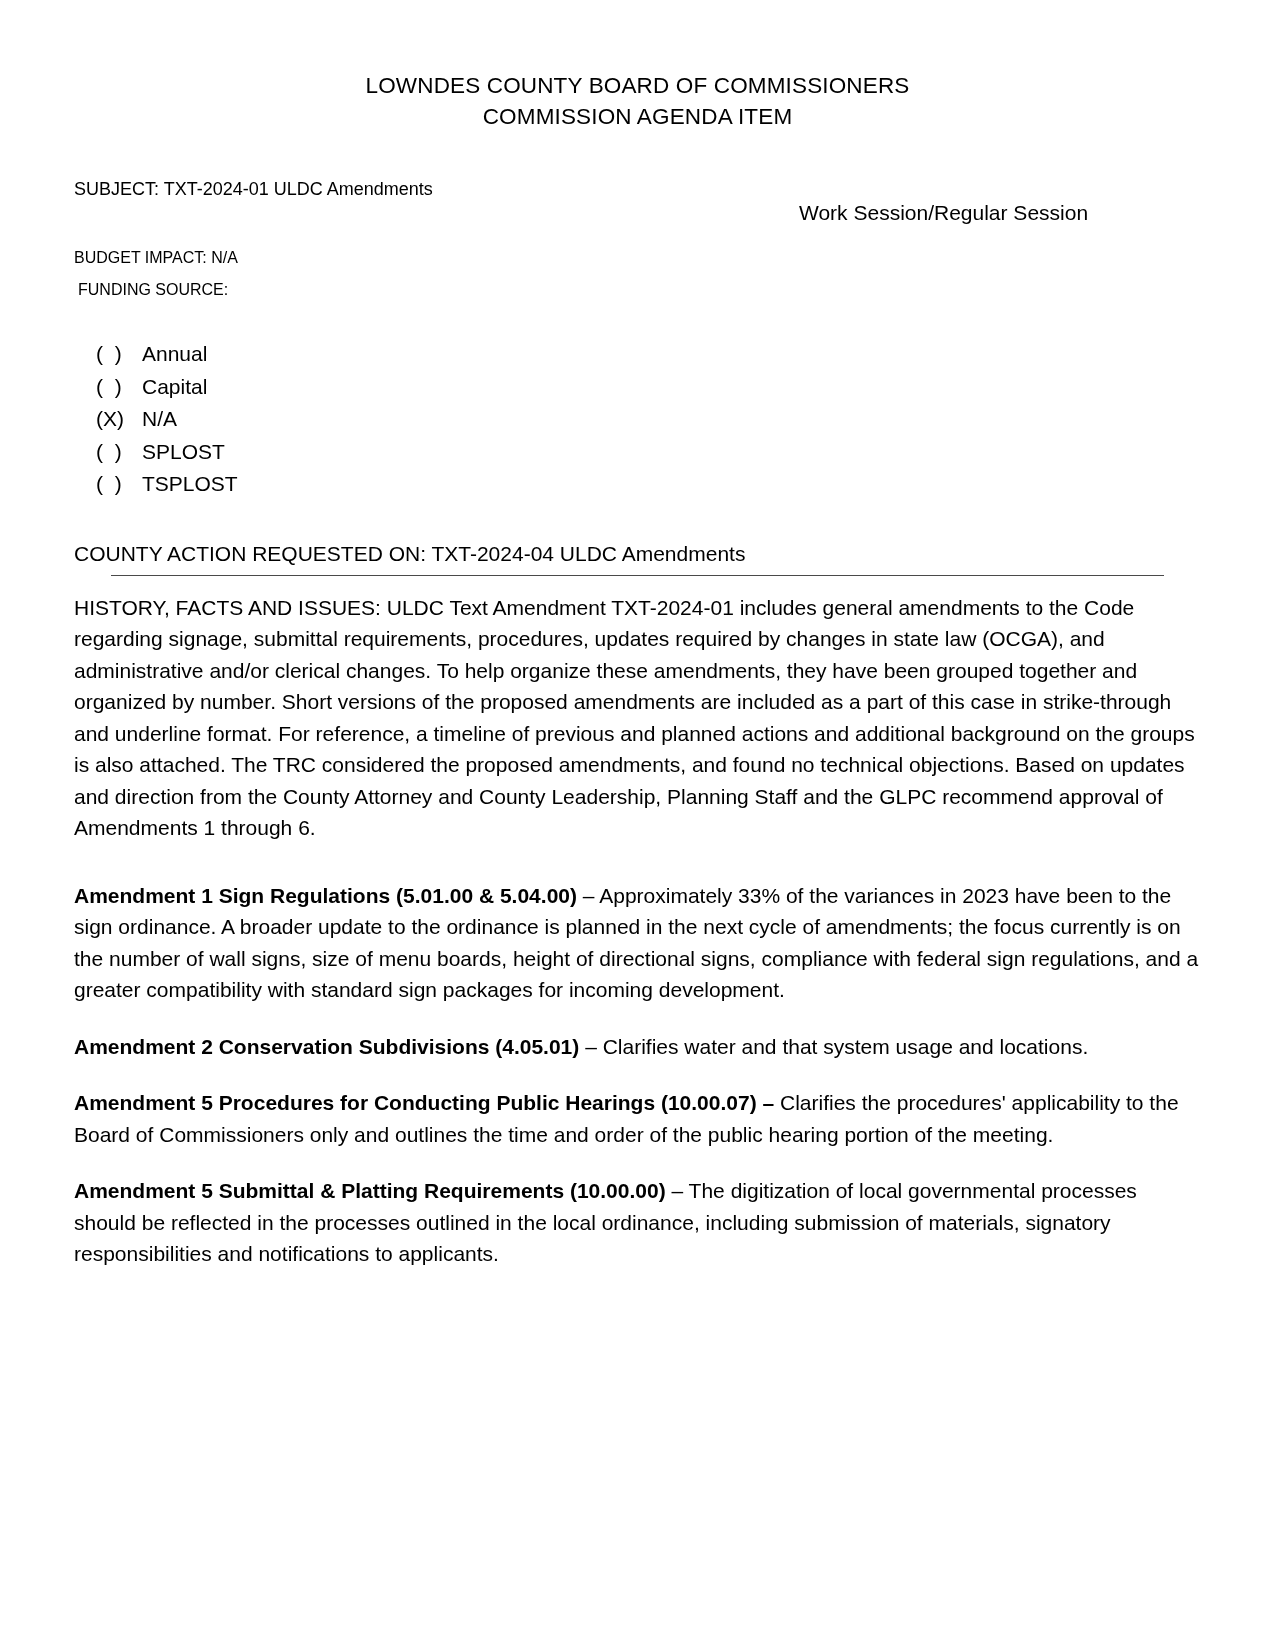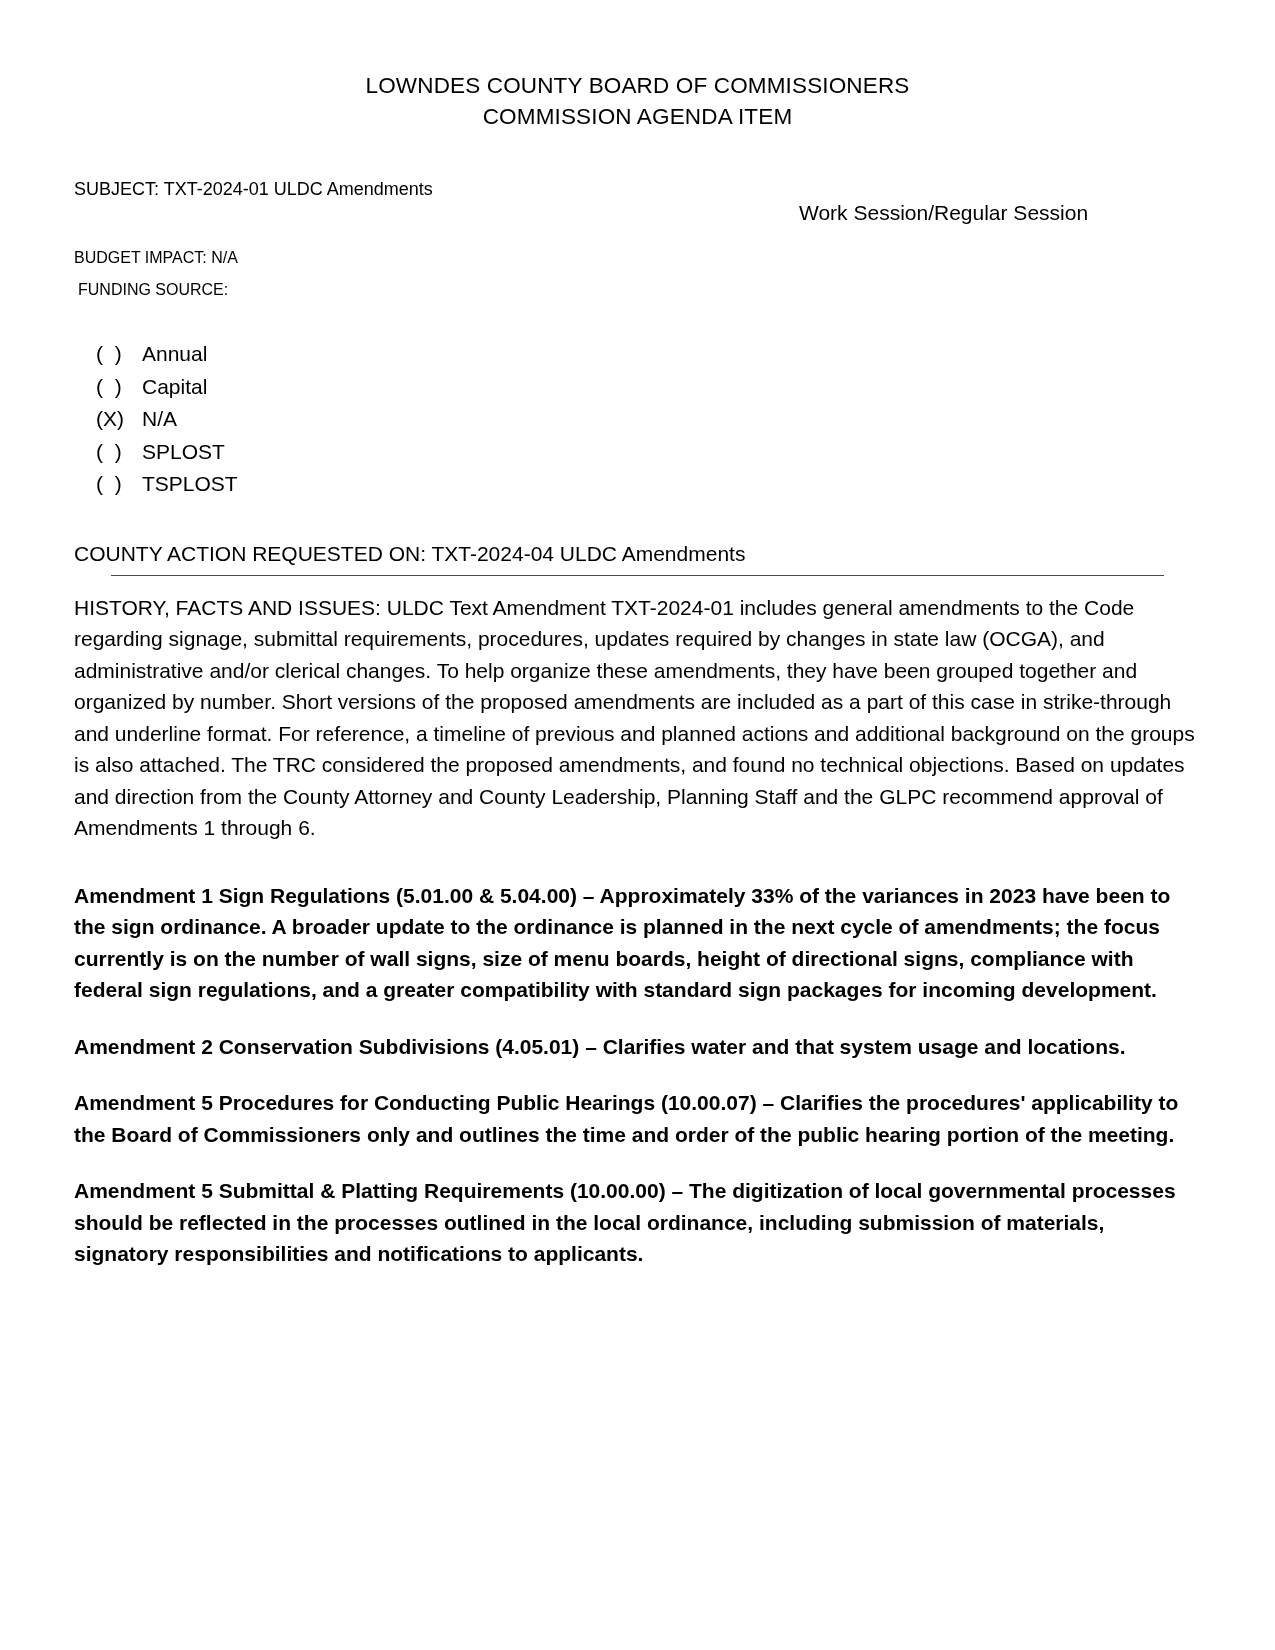--- a/index.html
+++ b/index.html
@@ -101,21 +101,21 @@
     font-size: 21px;
     line-height: 31.5px;
   }
   .para.first {
     margin-bottom: 36px;
   }
   .para b {
     font-weight: 700;
   }
   .amend-body {
-    font-weight: 700;
+    font-weight: 400;
   }
 </style>
 </head>
 <body>
 
 <div class="page">
 
   <div class="doc-title">
     <span>LOWNDES COUNTY BOARD OF COMMISSIONERS</span>
     <span class="line2">COMMISSION AGENDA ITEM</span>

